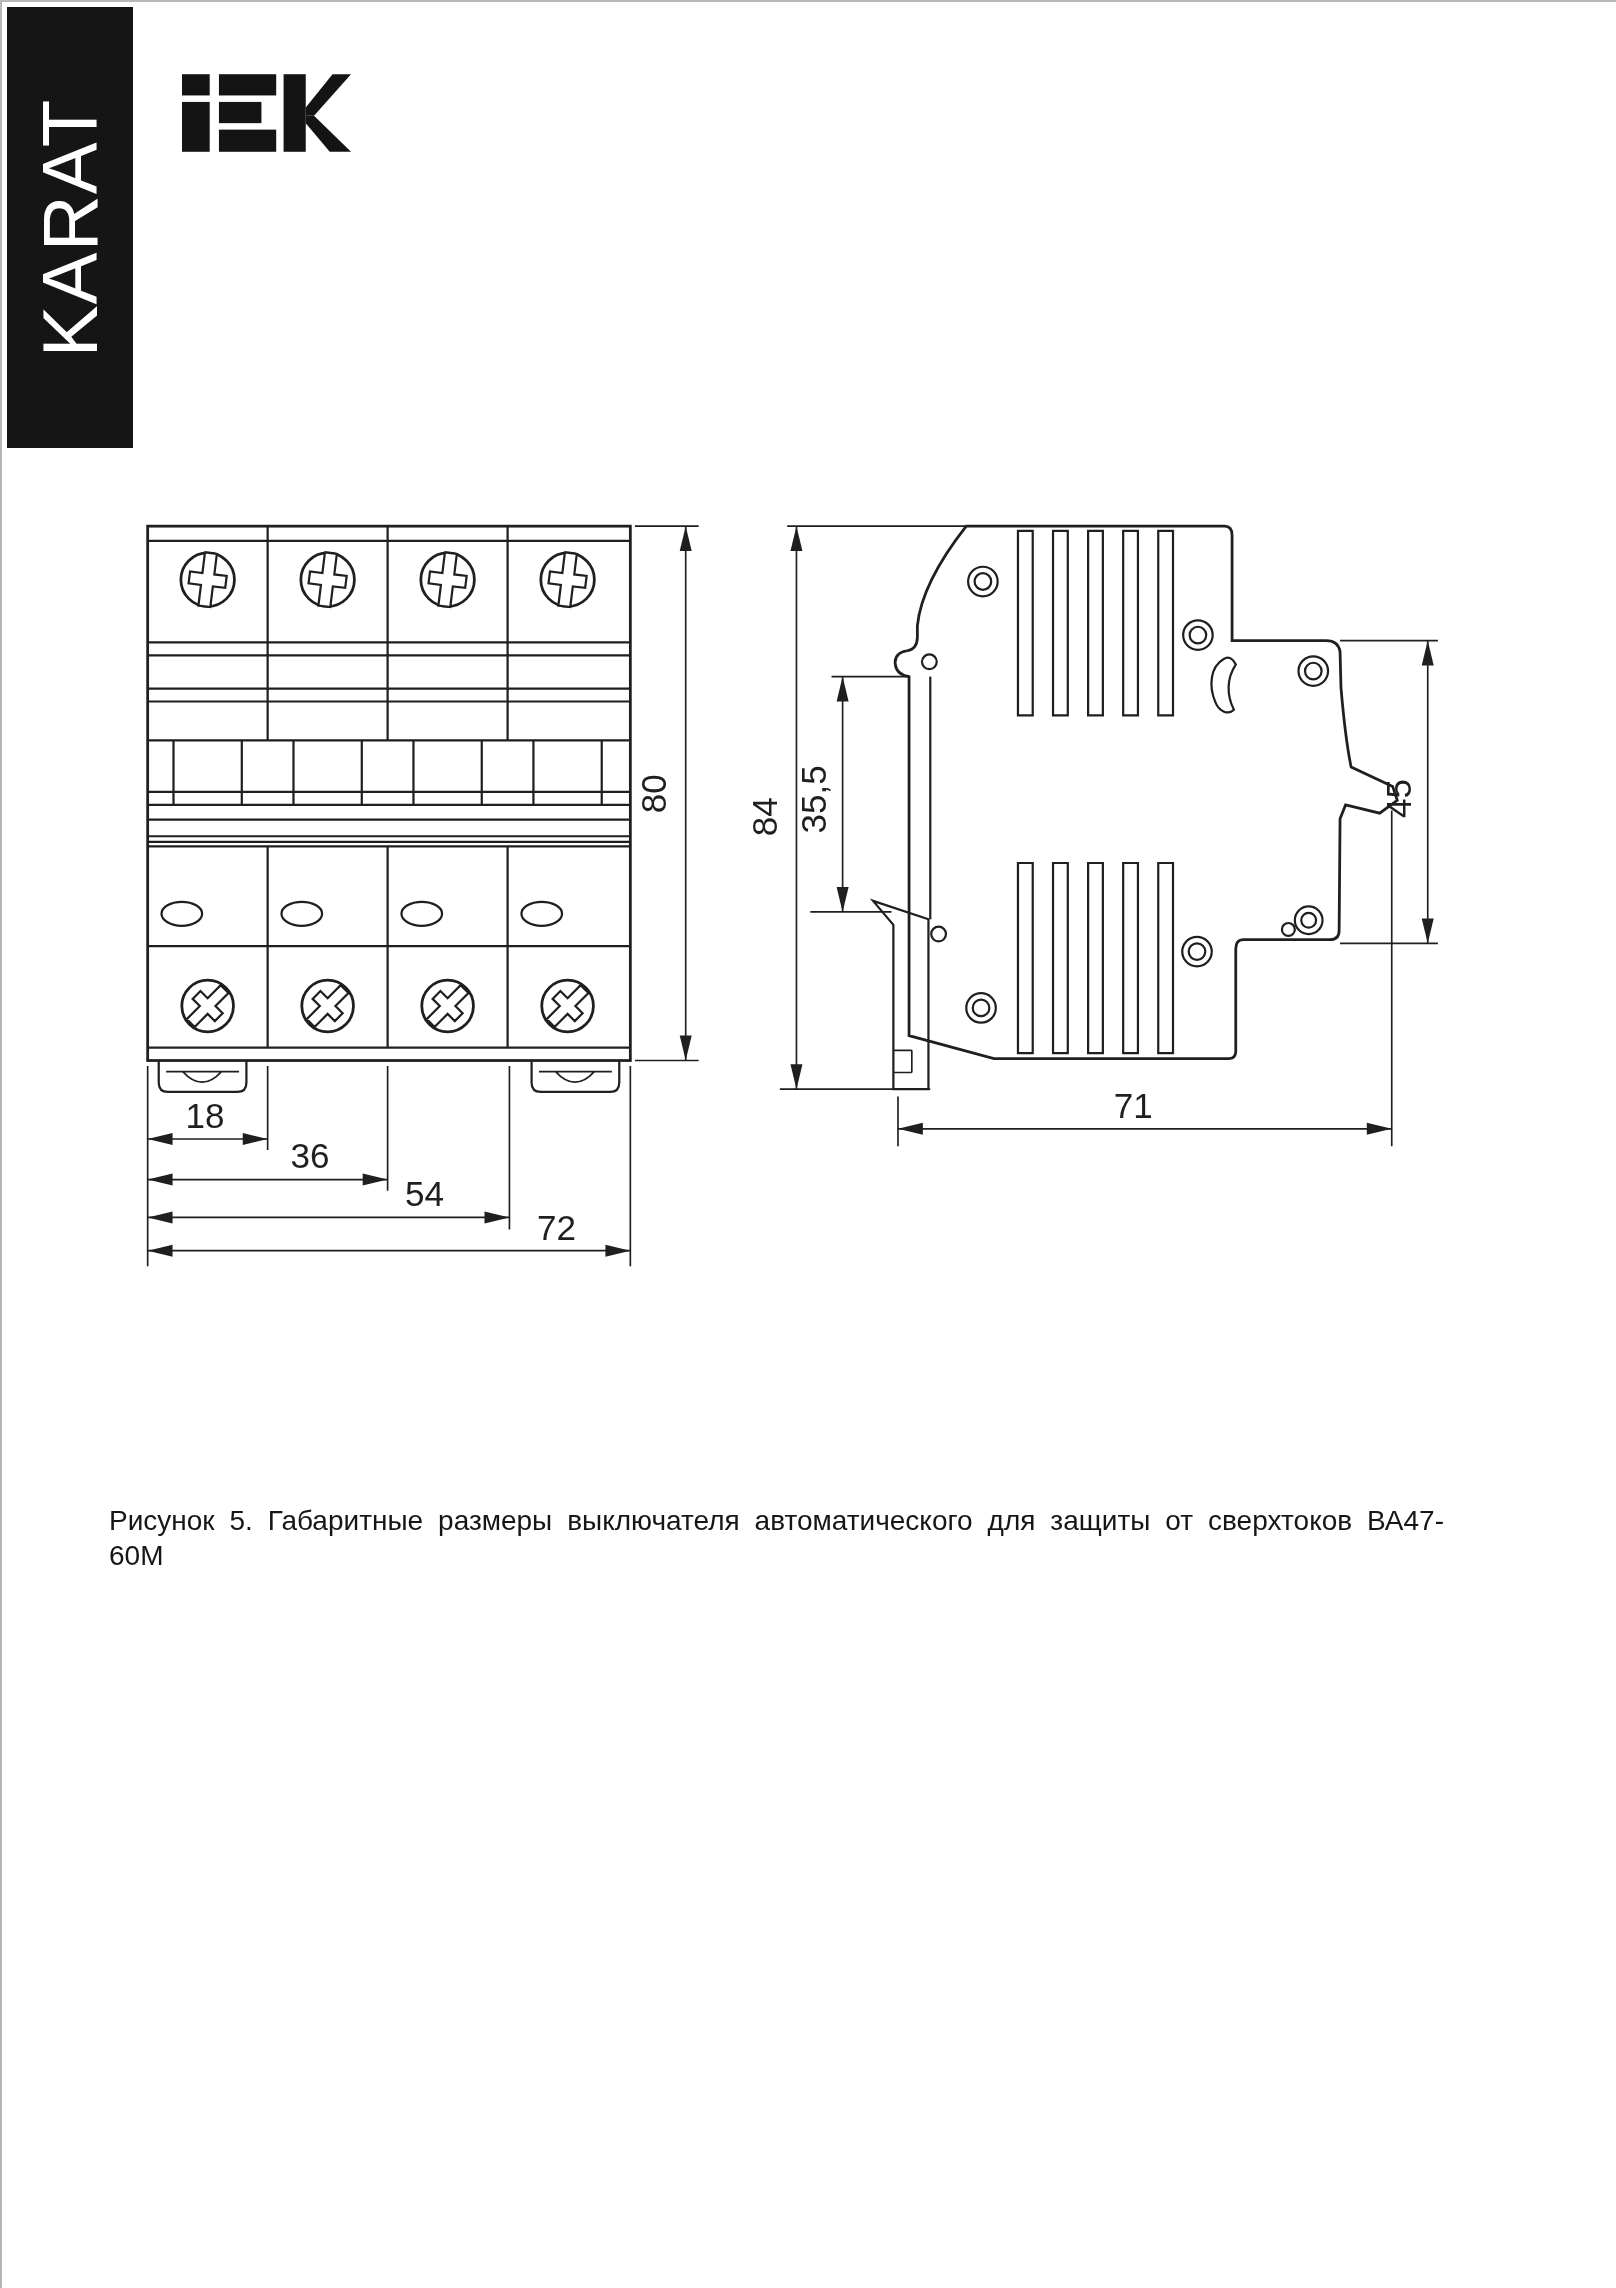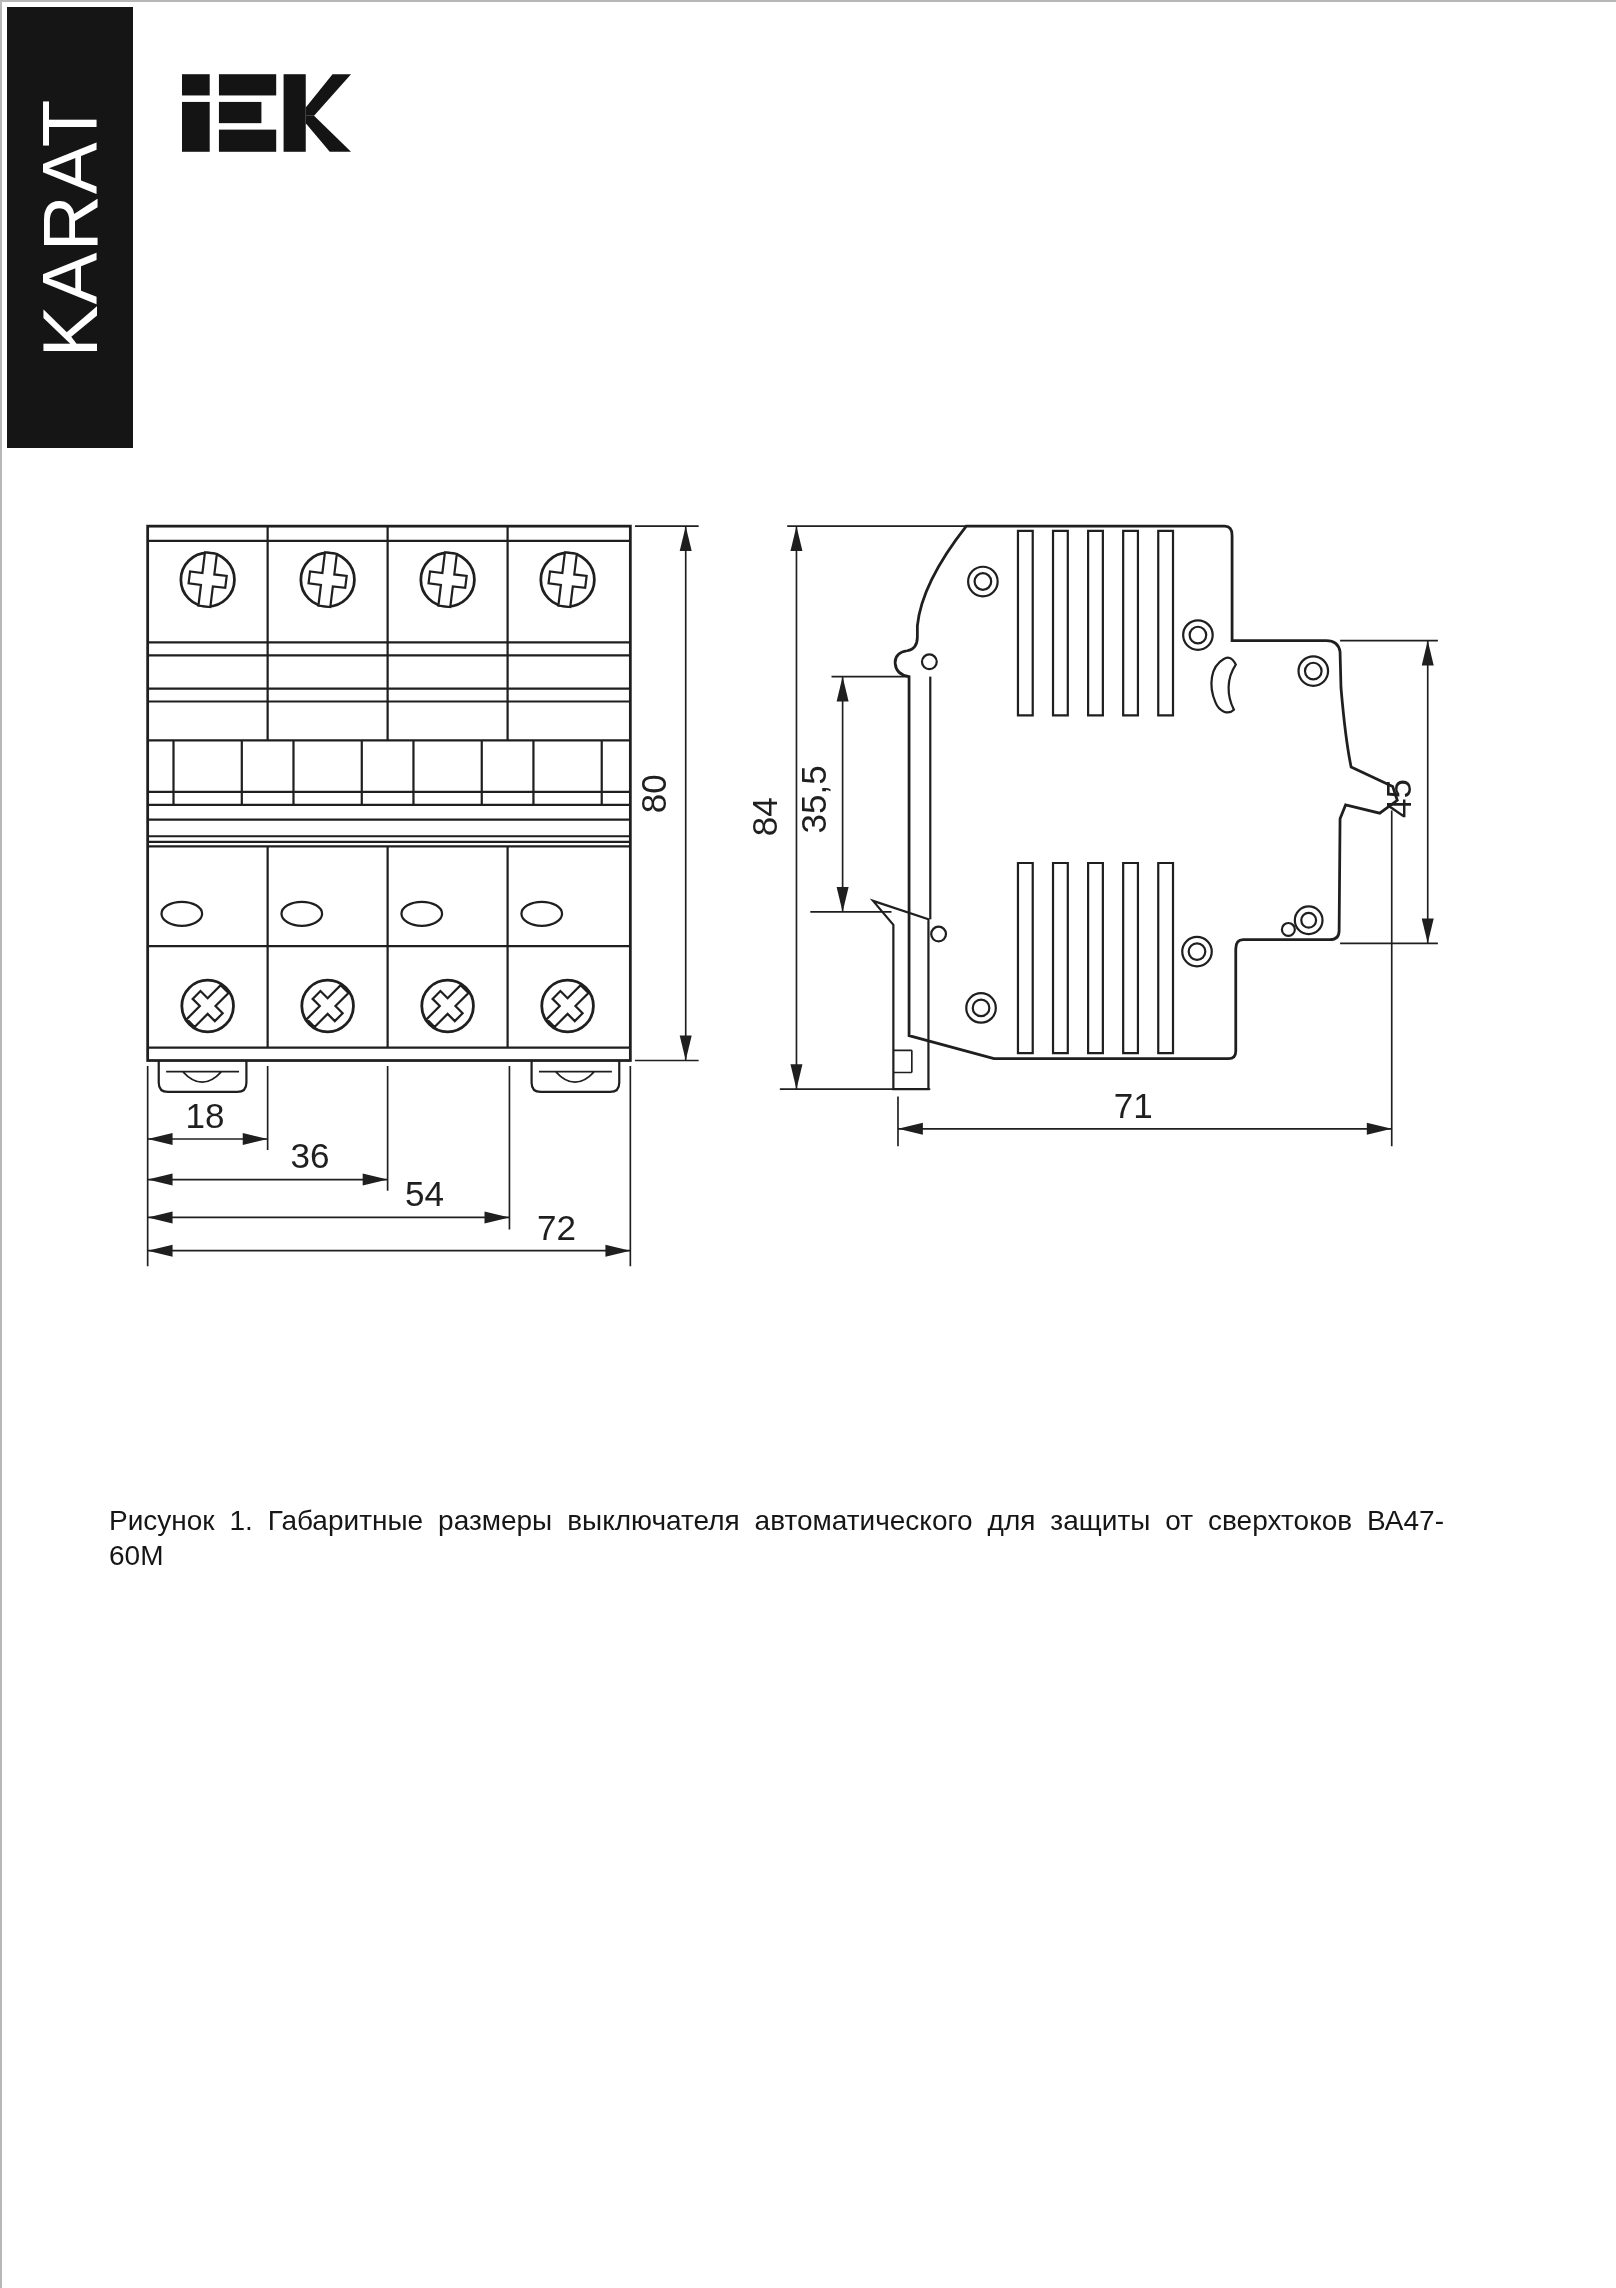--- a/index.html
+++ b/index.html
@@ -264,16 +264,16 @@
         <polygon class="arr" points="1508,1223 1481,1216.5 1481,1229.5"></polygon>
 
         <text transform="translate(842,885) rotate(-90)" text-anchor="middle">84</text>
         <text transform="translate(895,866) rotate(-90)" text-anchor="middle">35,5</text>
         <text transform="translate(1529,865) rotate(-90)" text-anchor="middle">45</text>
         <text x="1228" y="1211" text-anchor="middle">71</text>
       </g>
     </g>
   </svg>
 
-  <div class="caption">Рисунок 1. Габаритные размеры выключателя автоматического для защиты от сверхтоков ВА47-60М</div>
+  <div class="caption">Рисунок 5. Габаритные размеры выключателя автоматического для защиты от сверхтоков ВА47-60М</div>
 
 </div>
 
 
 </body></html>

